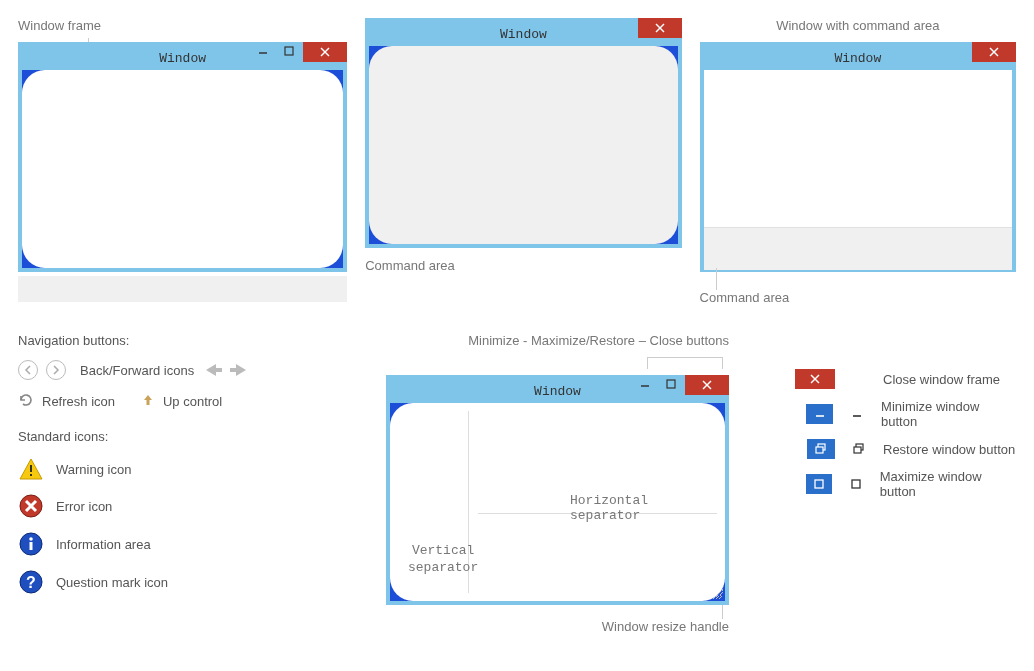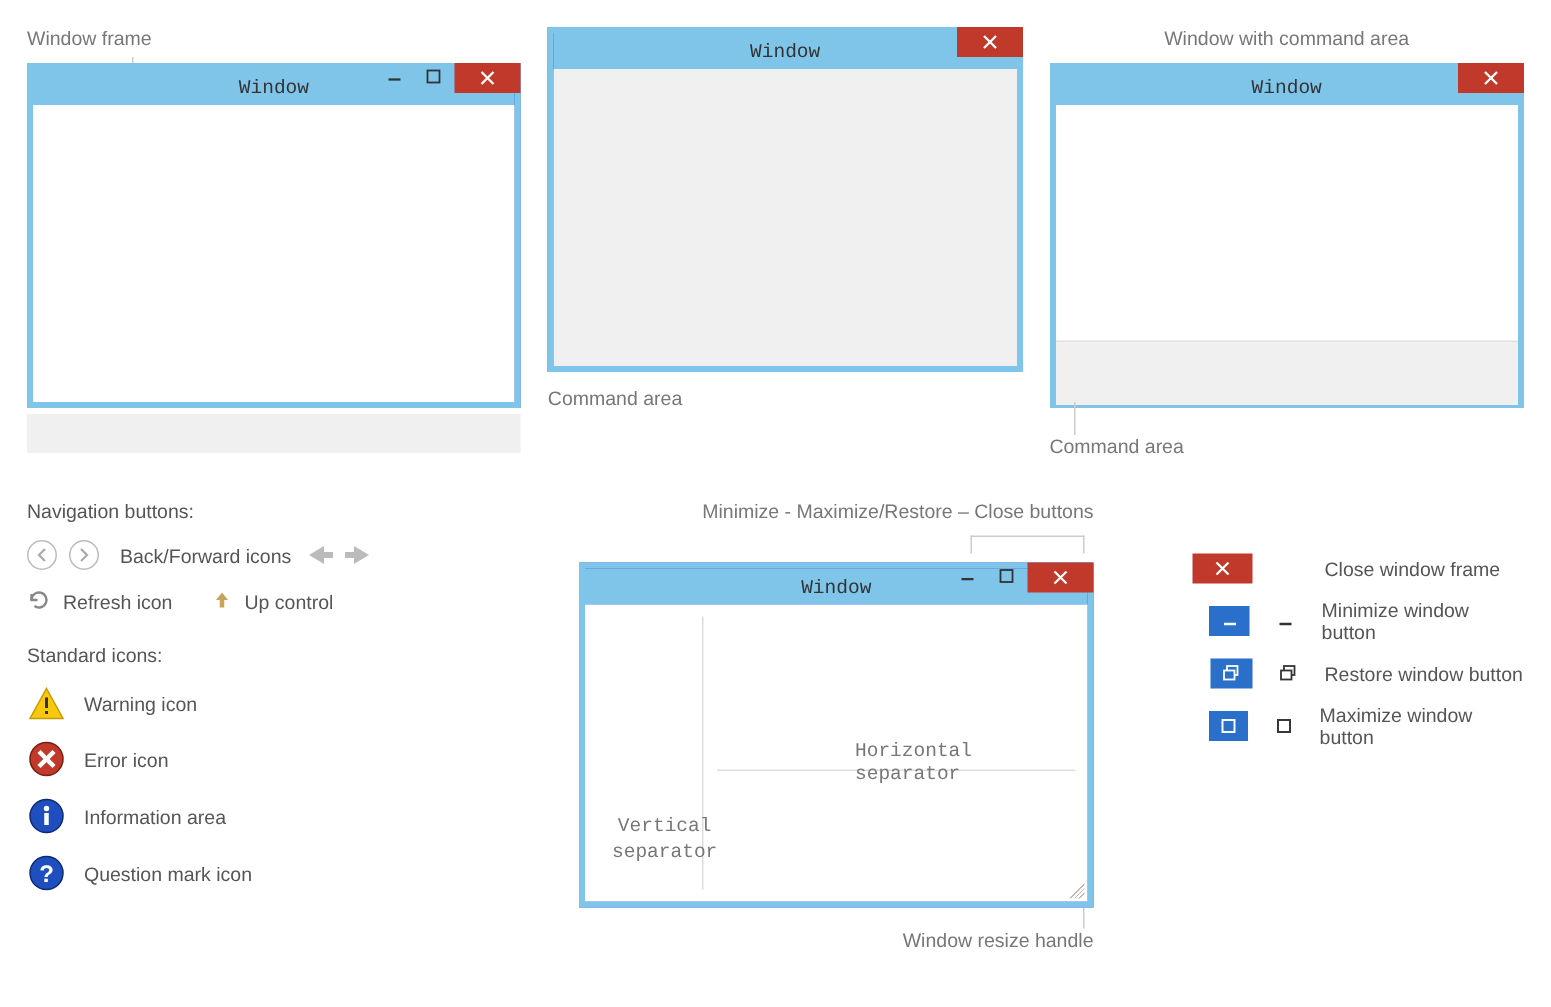--- a/index.html
+++ b/index.html
@@ -53,21 +53,21 @@
     display: flex; align-items: center; justify-content: center;
     font-size: 10px;
     color: #333;
   }
   .tb-btn.close {
     width: 44px; height: 20px;
     background: #c0392b;
     color: #fff;
   }
   .tb-btn.close.big { width: 44px; }
-  .win .body { background: #fff; }
+  .win .body { background: #fff; border-radius: 23px; }
   .win.dialog .body { background: #f0f0f0; }
   .win.cmd .body-upper { background: #fff; height: 158px; border-bottom: 1px solid #e0e0e0; }
   .win.cmd .body-lower { background: #f0f0f0; height: 42px; }
 
   .cmd-strip { background: #f0f0f0; height: 26px; margin-top: 4px; }
 
   .row2 { display: flex; margin-top: 28px; gap: 4px; }
 
   .leftcol { width: 335px; }
   .section-head { color: #555; margin-bottom: 12px; }

